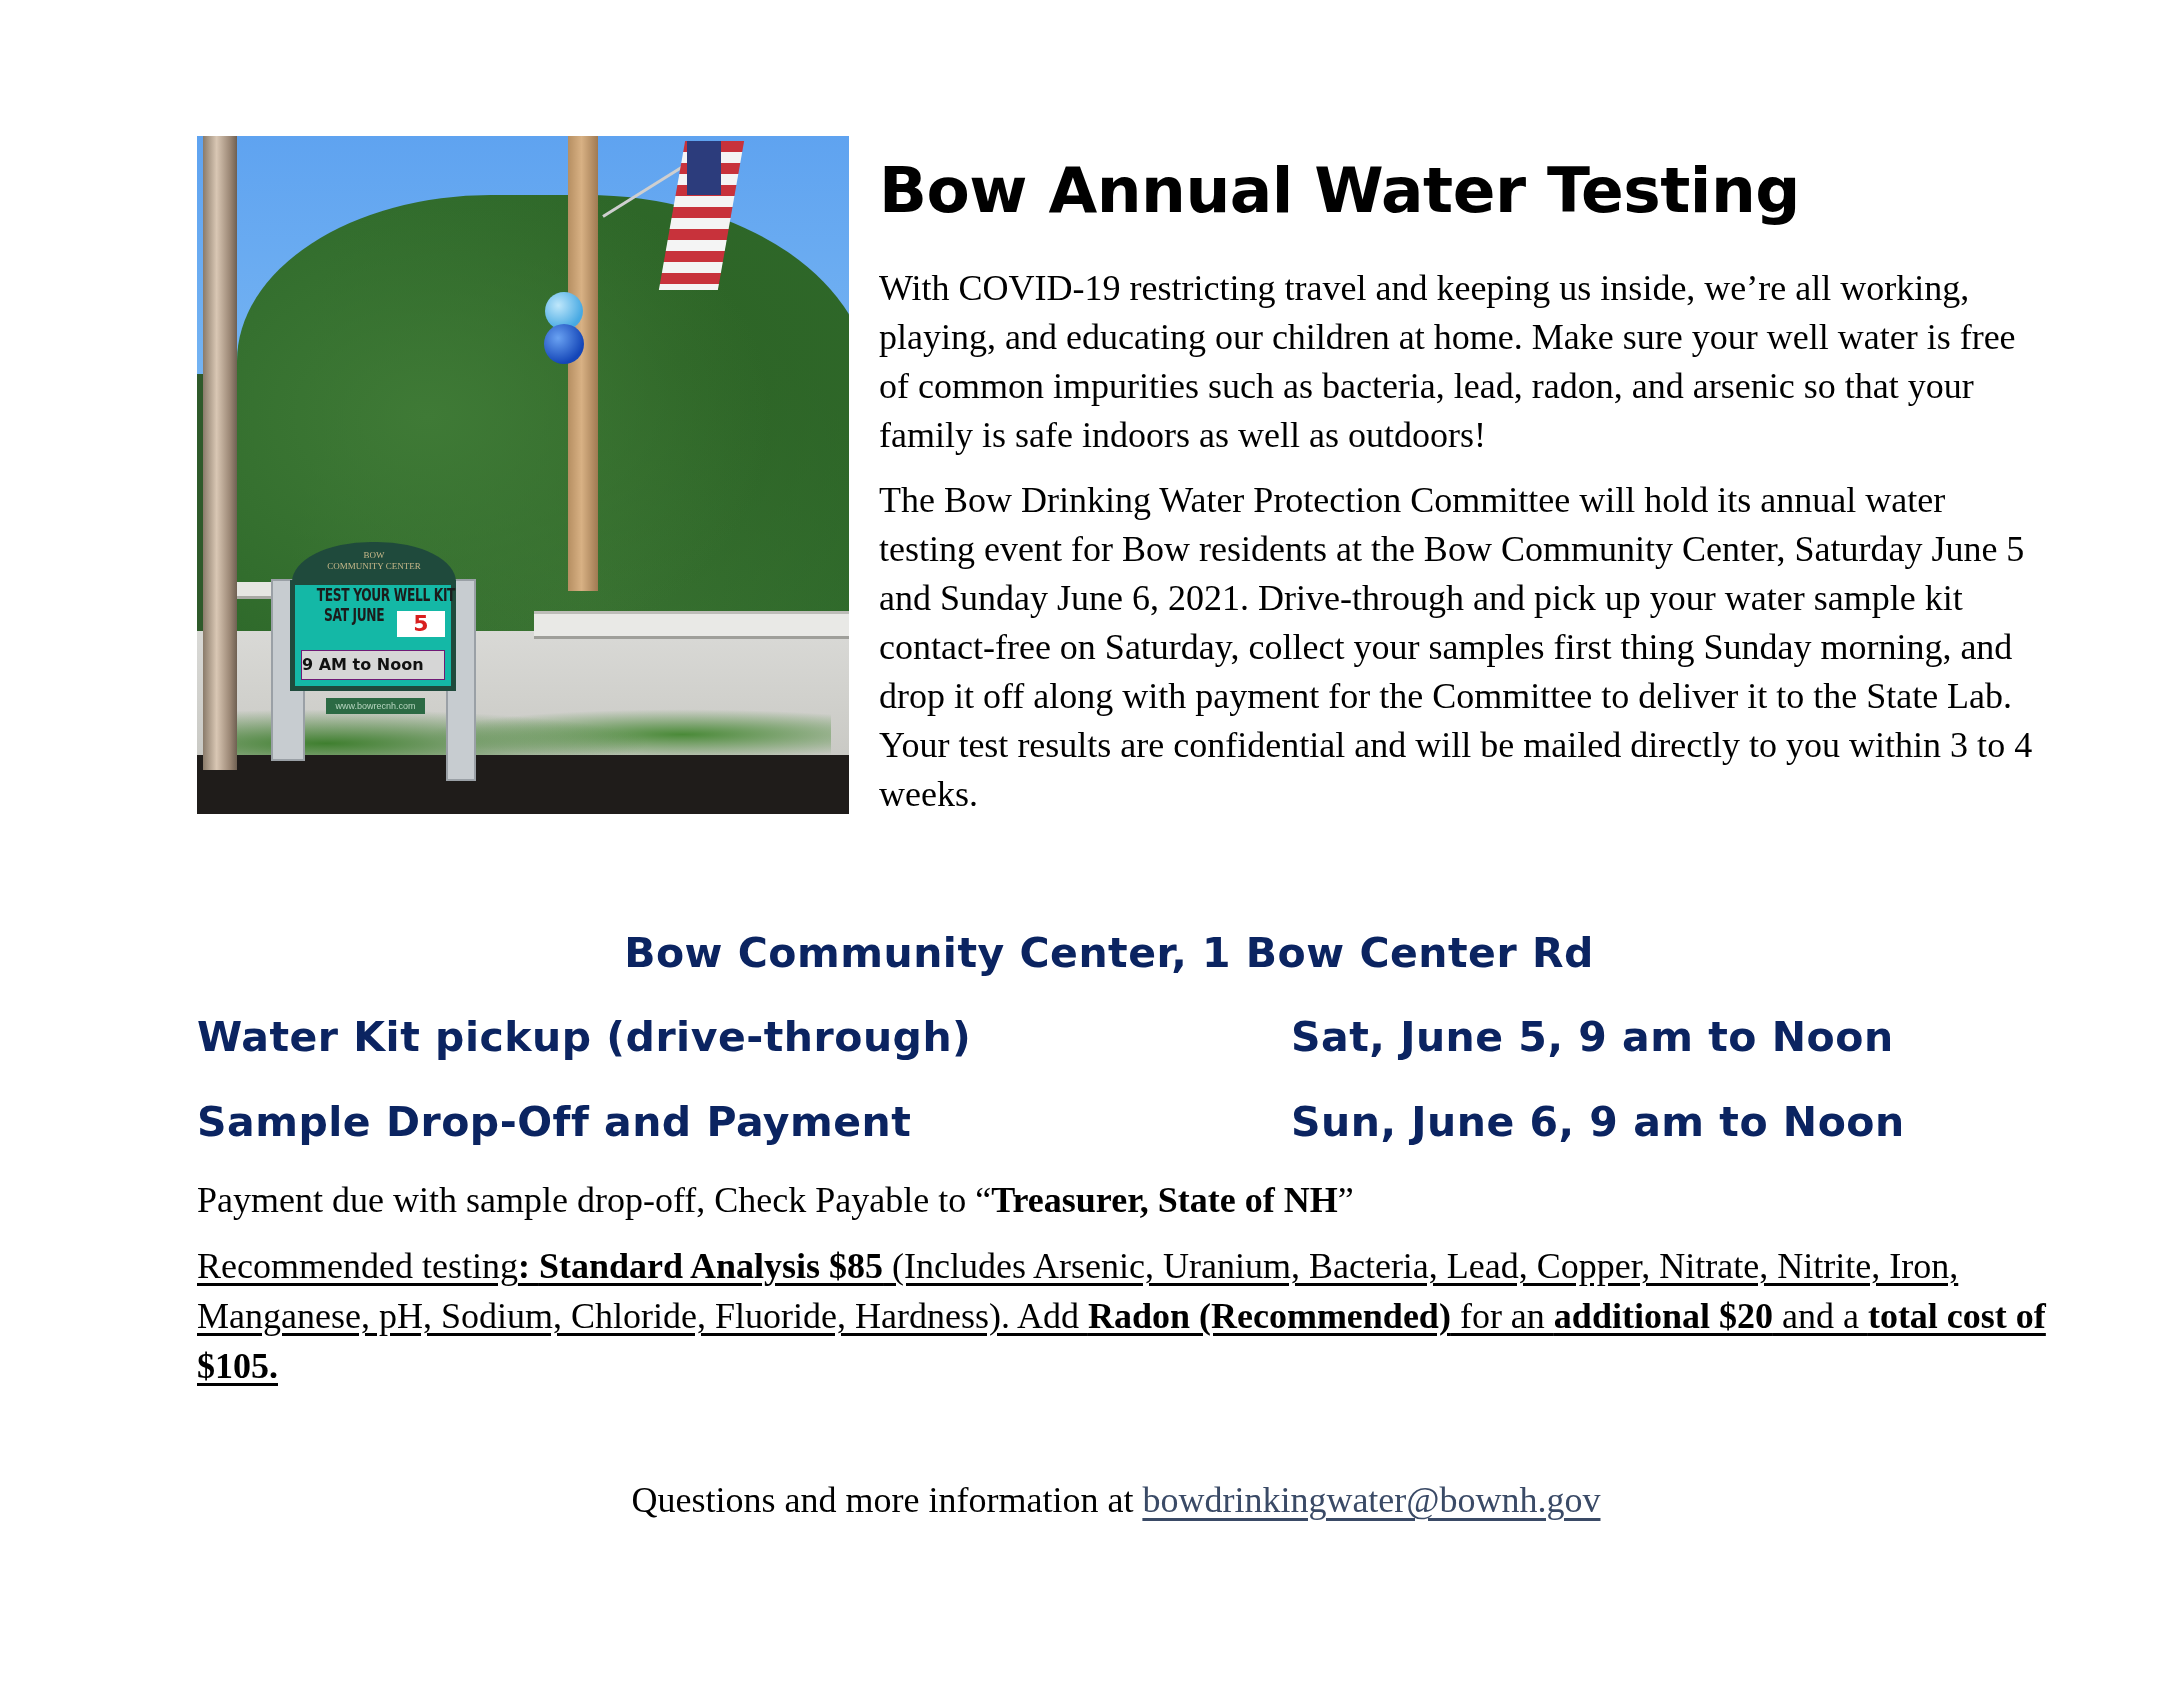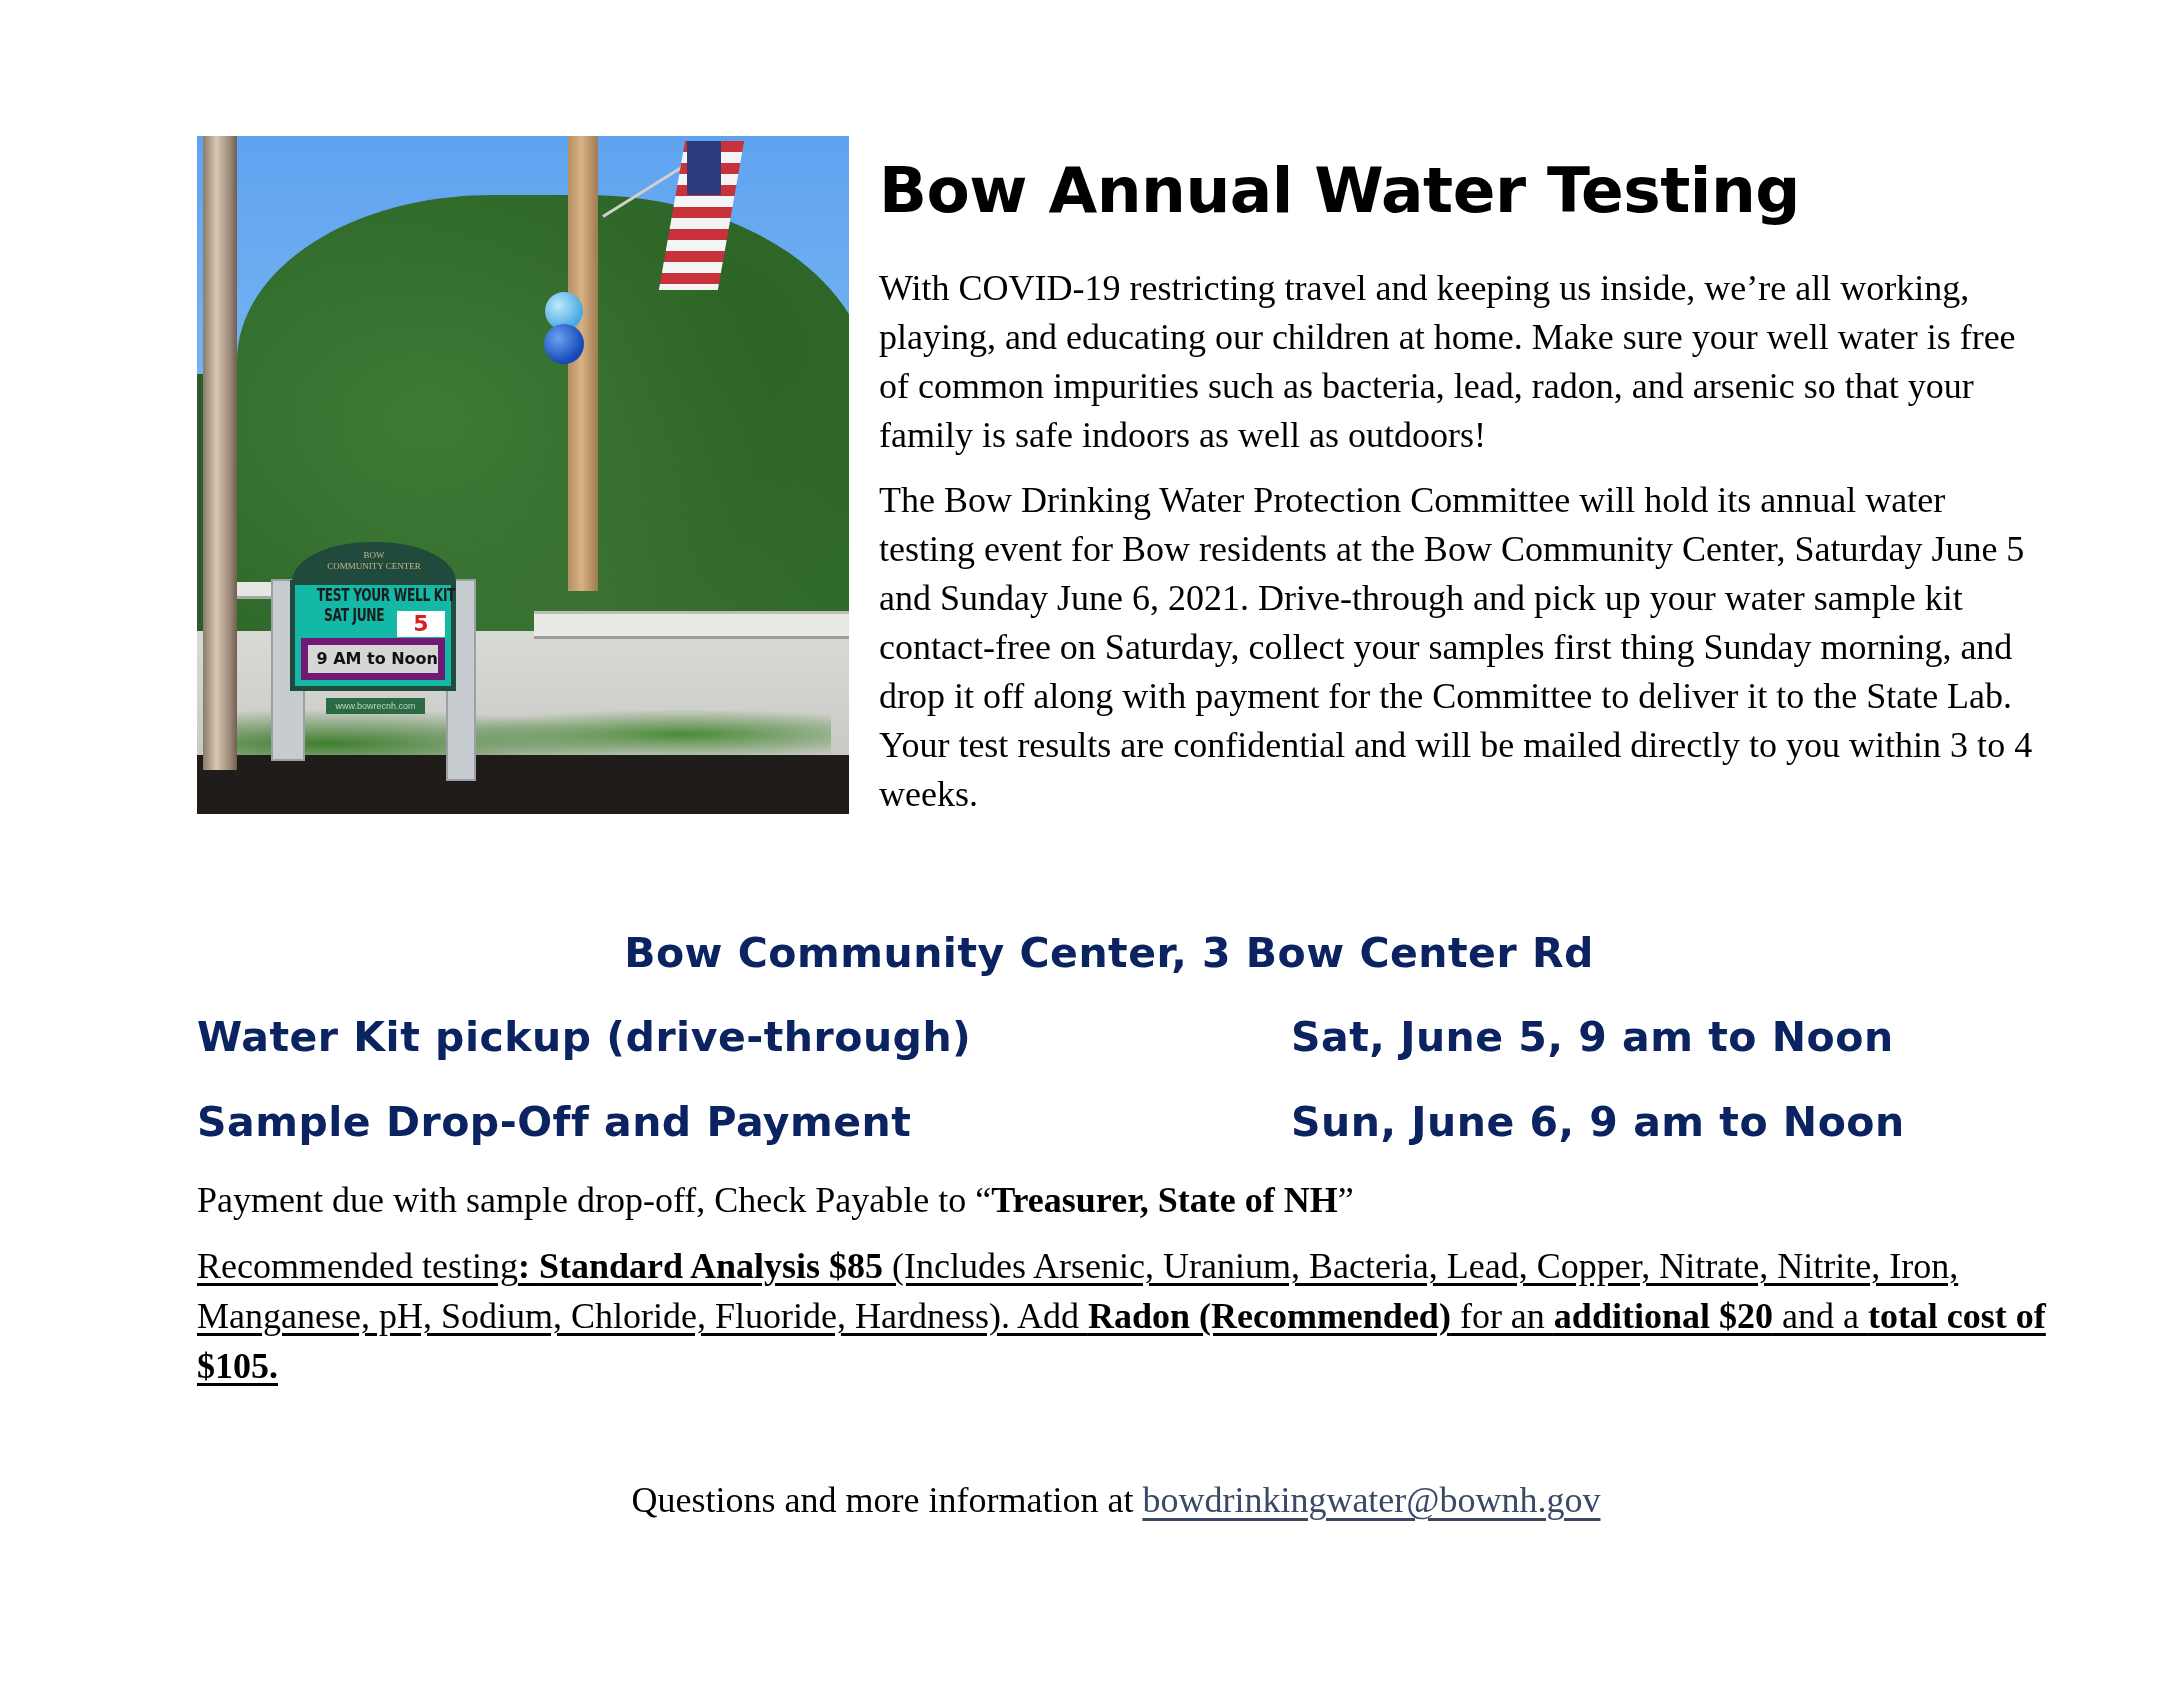--- a/index.html
+++ b/index.html
@@ -50,21 +50,21 @@
               background: #1f4a3c; border-radius: 79px 79px 0 0 / 40px 40px 0 0;
               text-align: center; color: #c8b98a; font-family: "Liberation Serif", serif; font-size: 9px; line-height: 11px; padding-top: 8px; box-sizing: border-box; }
   .sign-board { position: absolute; left: 93px; top: 444px; width: 166px; height: 111px;
                 background: #1f4a3c; padding: 5px; box-sizing: border-box; }
   .sign-face { width: 100%; height: 100%; background: #14b8a6; position: relative; }
   .sign-line { font-family: "DejaVu Sans", sans-serif; font-weight: bold; font-size: 17px; letter-spacing: -0.5px;
                color: #1c1c1c; text-align: center; line-height: 20px; transform: scaleX(0.72); transform-origin: center; white-space: nowrap; }
   .sign-day { position: absolute; right: 6px; top: 26px; width: 48px; height: 26px; background: #fff;
               color: #d81e1e; font-family: "DejaVu Sans", sans-serif; font-weight: bold; font-size: 22px; text-align: center; line-height: 26px; }
   .sign-hours { position: absolute; left: 6px; right: 6px; bottom: 6px; height: 28px; background: #d6d6d6;
-                border: 7px solid #701a75; font-family: "DejaVu Sans", sans-serif; font-size: 16px; font-weight: bold; text-align: right; line-height: 28px; color: #111; }
+                border: 1px solid #701a75; font-family: "DejaVu Sans", sans-serif; font-size: 16px; font-weight: bold; text-align: left; line-height: 28px; color: #111; }
   .sign-url { position: absolute; left: 129px; top: 562px; width: 99px; height: 16px; background: #2c6a44;
               color: #b8d6c0; font-family: "Liberation Sans", sans-serif; font-size: 9px; line-height: 16px; text-align: center; }
 
   .title {
     position: absolute; left: 879px; top: 149px; margin: 0;
     font-family: "DejaVu Sans", sans-serif; font-weight: bold; font-size: 63px; letter-spacing: -0.5px;
     line-height: 83px; white-space: nowrap;
   }
   .para {
     position: absolute; left: 879px; width: 1168px; margin: 0;
@@ -131,21 +131,21 @@
     </div>
   </div>
   <div class="sign-url">www.bowrecnh.com</div>
 </div>
 
 <h1 class="title">Bow Annual Water Testing</h1>
 
 <p class="para p1">With COVID-19 restricting travel and keeping us inside, we’re all working, playing, and educating our children at home.  Make sure your well water is free of common impurities such as bacteria, lead, radon, and arsenic so that your family is safe indoors as well as outdoors!</p>
 <p class="para p2">The Bow Drinking Water Protection Committee will hold its annual water testing event for Bow residents at the Bow Community Center, Saturday June 5 and Sunday June 6, 2021.  Drive-through and pick up your water sample kit contact-free on Saturday, collect your samples first thing Sunday morning, and drop it off along with payment for the Committee to deliver it to the State Lab. Your test results are confidential and will be mailed directly to you within 3 to 4 weeks.</p>
 
-<h2 class="navy address">Bow Community Center, 3 Bow Center Rd</h2>
+<h2 class="navy address">Bow Community Center, 1 Bow Center Rd</h2>
 
 <div class="navy row1-l">Water Kit pickup (drive-through)</div>
 <div class="navy row1-r">Sat, June 5, 9 am to Noon</div>
 <div class="navy row2-l">Sample Drop-Off and Payment</div>
 <div class="navy row2-r">Sun, June 6, 9 am to Noon</div>
 
 <p class="serif-line payment"><span>Payment due with sample drop-off, Check Payable to “</span><span class="b">Treasurer, State of NH</span><span>”</span></p>
 
 <p class="serif-line recommend"><span>Recommended testing</span><span class="b">: </span><span class="b">Standard Analysis $85</span><span> (Includes Arsenic, Uranium, Bacteria, Lead, Copper, Nitrate, Nitrite, Iron, Manganese, pH, Sodium, Chloride, Fluoride, Hardness). Add </span><span class="b">Radon (Recommended)</span><span> for an </span><span class="b">additional $20</span><span> and a </span><span class="b">total cost of $105.</span></p>
 

